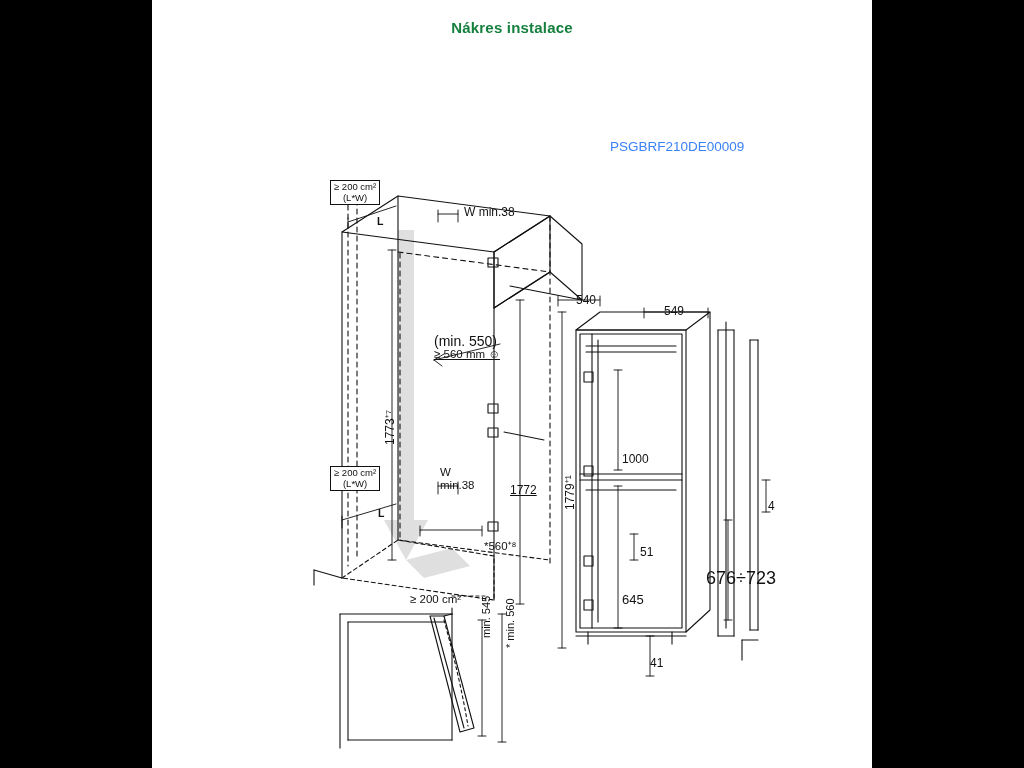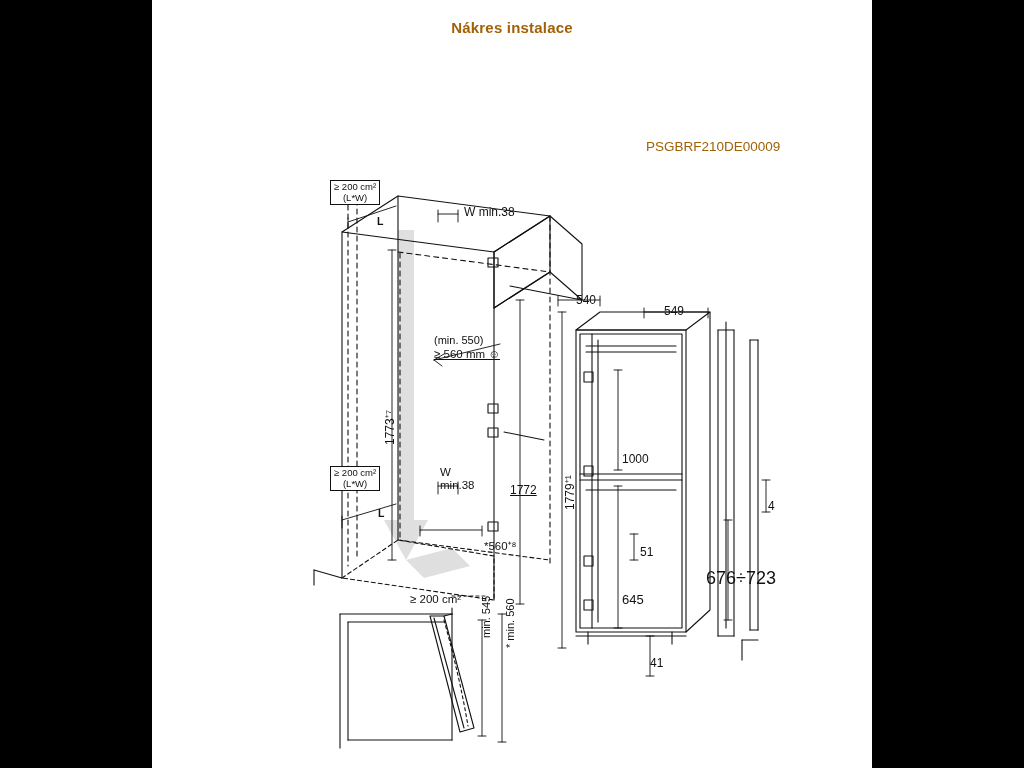--- a/index.html
+++ b/index.html
@@ -28,29 +28,29 @@
     background: #ffffff;
   }
   #title {
     position: absolute;
     left: 0;
     top: 19px;
     width: 720px;
     text-align: center;
     font-size: 15px;
     font-weight: bold;
-    color: #a16207;
+    color: #15803d;
     letter-spacing: 0.2px;
   }
   #code {
     position: absolute;
-    left: 494px;
+    left: 458px;
     top: 139px;
     font-size: 13.5px;
-    color: #a16207;
+    color: #3b82f6;
   }
   #drawing {
     position: absolute;
     left: 0;
     top: 0;
     width: 720px;
     height: 768px;
   }
   .lbl {
     position: absolute;
@@ -265,21 +265,21 @@
         </g>
       </g>
     </svg>
 
     <div class="lbl boxed" style="left:178px; top:180px;">≥ 200 cm²
 (L*W)</div>
     <div class="lbl b" style="left:225px; top:216px;">L</div>
     <div class="lbl" style="left:312px; top:206px; font-size:12px;">W min.38</div>
     <div class="lbl" style="left:424px; top:294px; font-size:12px;">540</div>
     <div class="lbl" style="left:512px; top:305px; font-size:12px;">549</div>
-    <div class="lbl" style="left:282px; top:334px; font-size:11px;">(min. 550)</div>
+    <div class="lbl" style="left:282px; top:334px; font-size:14px;">(min. 550)</div>
     <div class="lbl" style="left:282px; top:348px; font-size:11.5px;text-decoration:underline;">≥ 560 mm ☺</div>
     <div class="lbl vert" style="left:232px; top:445px; font-size:12px;">1773⁺⁷</div>
     <div class="lbl" style="left:358px; top:484px; font-size:12px;text-decoration:underline;">1772</div>
     <div class="lbl vert" style="left:412px; top:510px; font-size:12px;">1779⁺¹</div>
     <div class="lbl" style="left:470px; top:453px; font-size:12px;">1000</div>
     <div class="lbl boxed" style="left:178px; top:466px;">≥ 200 cm²
 (L*W)</div>
     <div class="lbl" style="left:288px; top:466px; font-size:11.5px;">W
 min.38</div>
     <div class="lbl b" style="left:226px; top:508px;">L</div>

